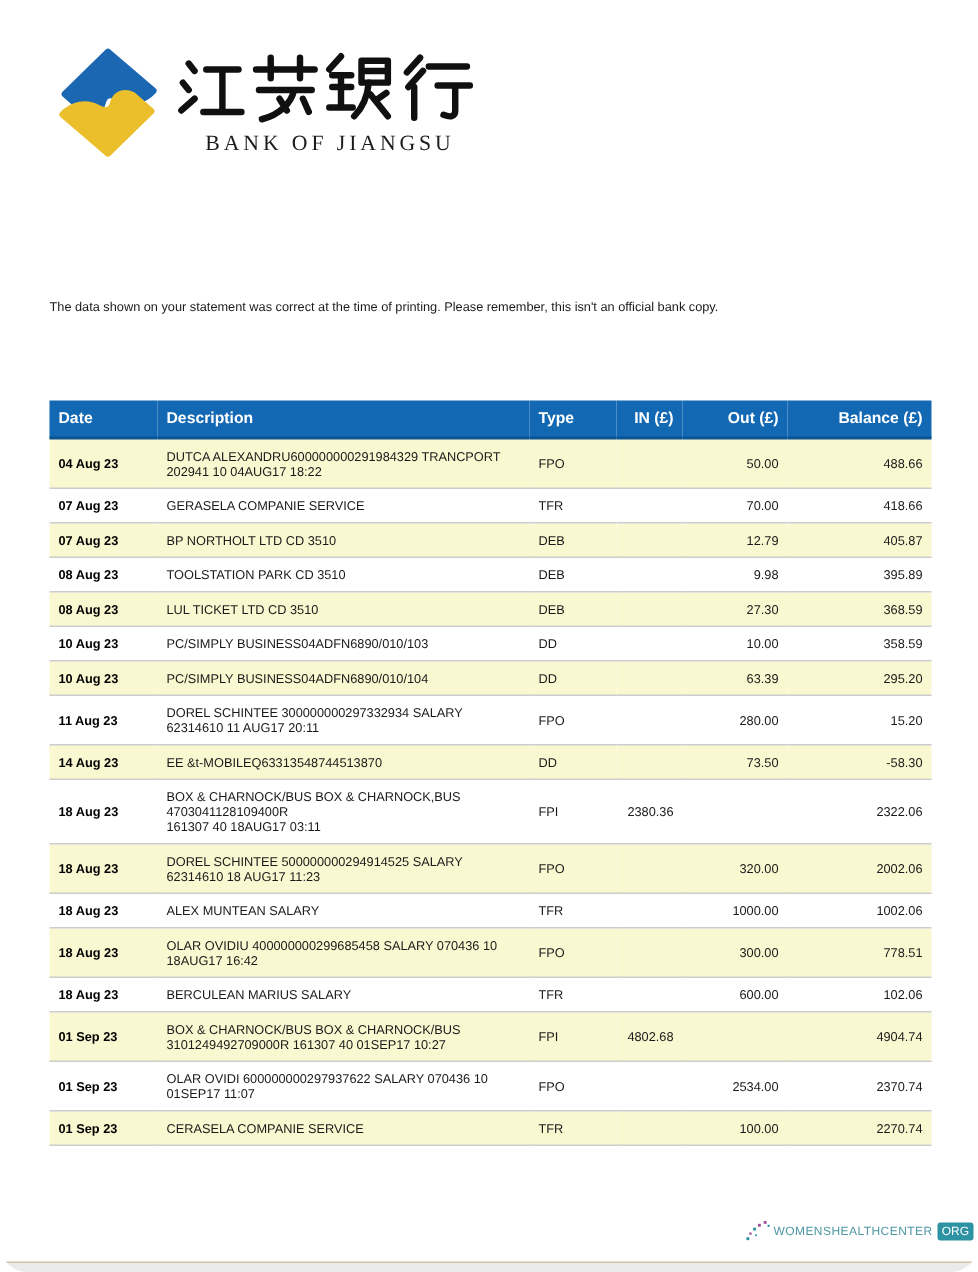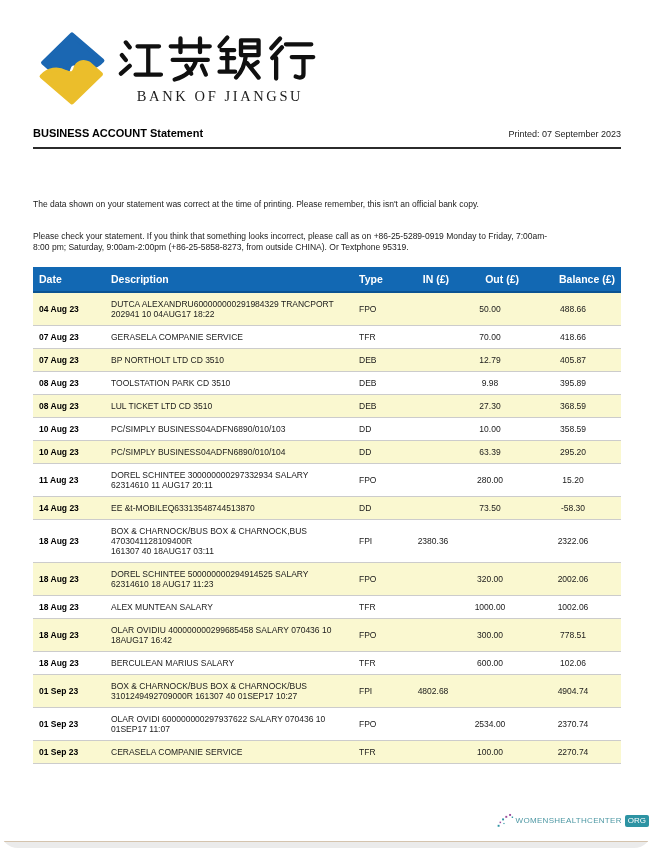--- a/index.html
+++ b/index.html
@@ -51,21 +51,21 @@
   .stmt-table thead th.num { text-align: right; }
   .stmt-table td {
     padding: 6px 6px; vertical-align: middle; line-height: 10px;
     border-bottom: 1px solid #cccccc; color: #1a1a1a;
   }
   .stmt-table tr.alt td { background: var(--alt-bg, #faf8d0); }
   .col-date { width: 72px; } .col-desc { width: 248px; } .col-type { width: 58px; }
   .col-in { width: 44px; } .col-out { width: 70px; } .col-bal { width: 96px; }
   td.col-date { font-weight: bold; color: #000; }
   td.col-desc { white-space: pre-line; }
-  td.col-in, td.col-out, td.col-bal { text-align: center; }
+  td.col-in, td.col-out, td.col-bal { text-align: right; }
 
   
   .watermark {
     position: absolute; left: 497px; top: 806px; width: 152px; height: 30px;
     display: flex; align-items: center;
   }
   .wm-dots { margin-right: 2px; margin-bottom: 1px; }
   .wm-text {
     font-size: 8px; letter-spacing: 0.3px; color: #4e98a4; line-height: 10px;
     white-space: nowrap;
@@ -106,30 +106,24 @@
       <path d="M126 7 H144 M126 7 V22 M144 7 V22 M126 14 H144 M126 22 H144"></path>
       <path d="M131 22 C130 32 126 40 121 45 M132 30 L144 45 M136 34 L143 29"></path>
 
       <path d="M166 5 L157 15 M168 14 L158 25 M162 25 V46"></path>
       <path d="M172 11 H198 M178 24 H200 M190 24 V41 C190 45 187 46 182 44"></path>
     </g>
   </svg>
 
   <div class="brand-en">BANK OF JIANGSU</div>
 
-  <div class="stmt-header">
-    <span class="stmt-title">BUSINESS ACCOUNT Statement</span>
-    <span class="stmt-printed">Printed: 07 September 2023</span>
-  </div>
 
 
 
   <div class="note note-1">The data shown on your statement was correct at the time of printing. Please remember, this isn't an official bank copy.</div>
-  <div class="note note-2">Please check your statement. If you think that something looks incorrect, please call as on +86-25-5289-0919 Monday to Friday, 7:00am-
-8:00 pm; Saturday, 9:00am-2:00pm (+86-25-5858-8273, from outside CHINA). Or Textphone 95319.</div>
 
   <table class="stmt-table">
     <colgroup>
       <col class="col-date">
         <col class="col-desc">
         <col class="col-type">
       <col class="col-in">
         <col class="col-out">
         <col class="col-bal">
     </colgroup>

